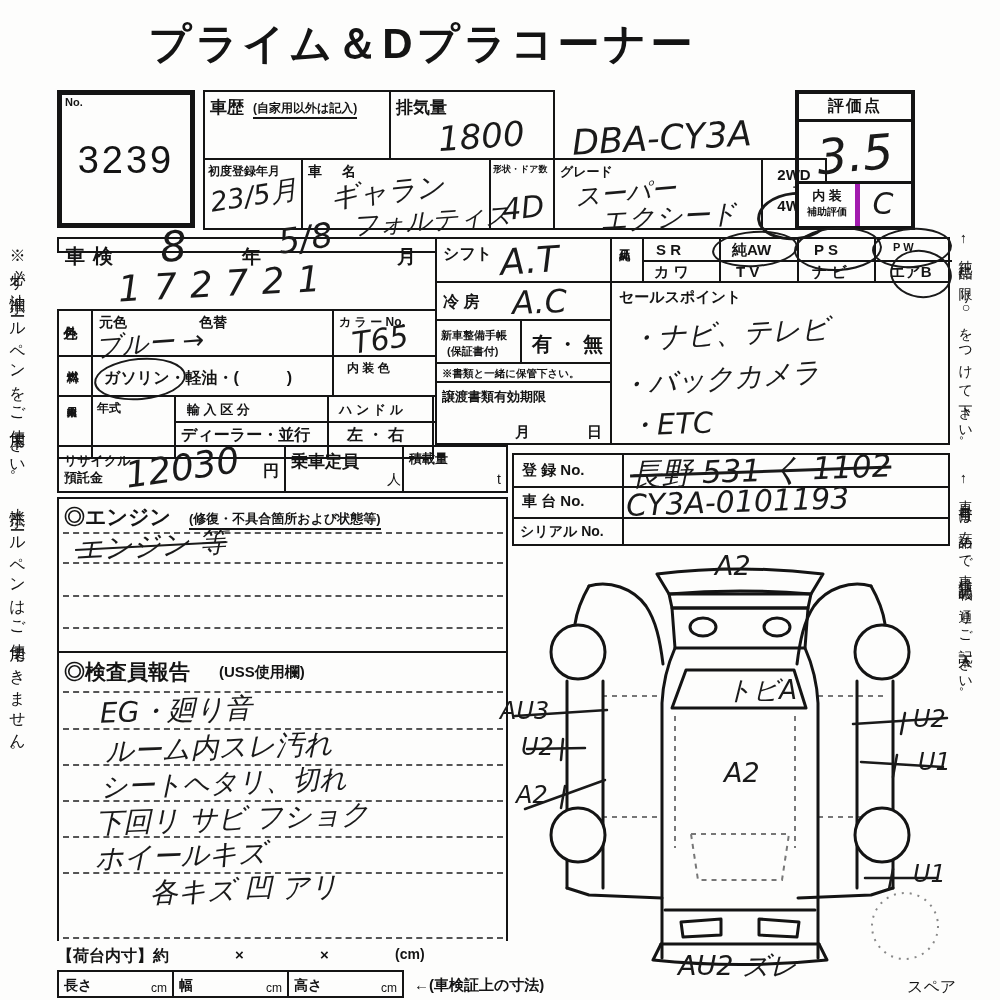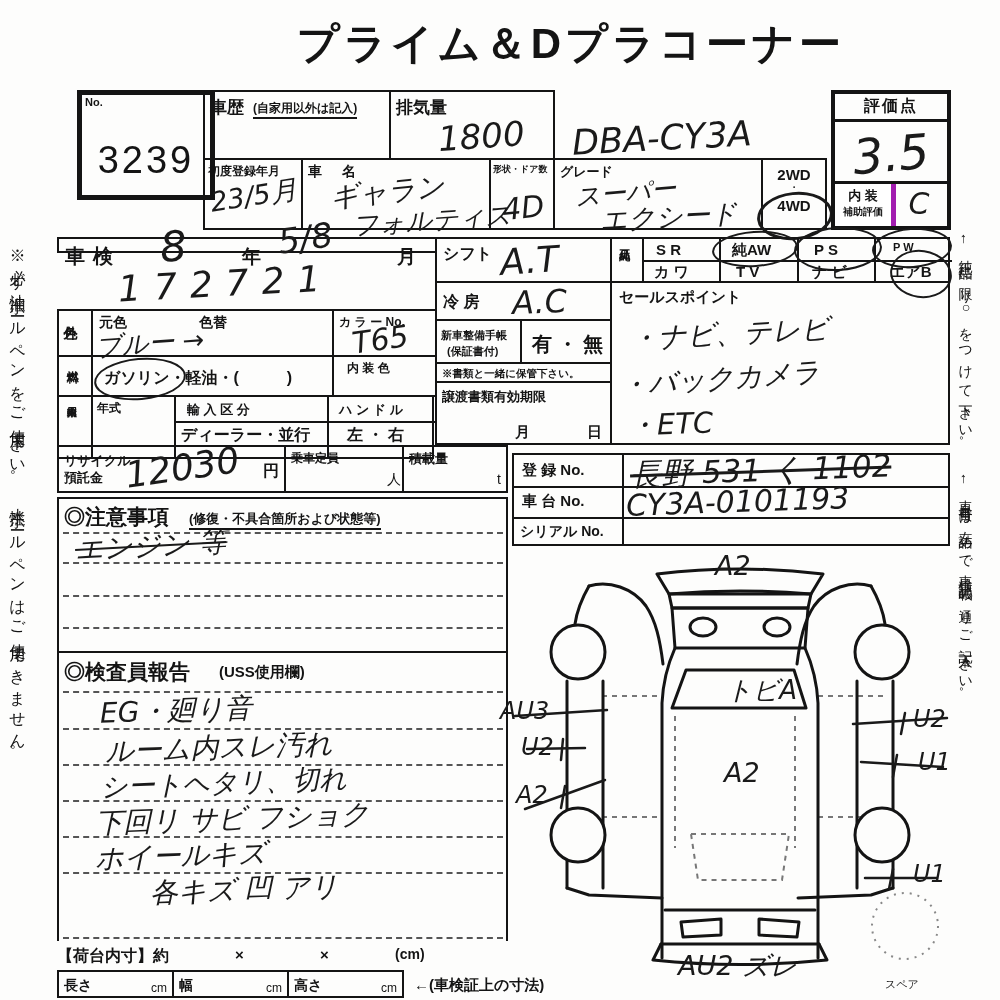--- a/index.html
+++ b/index.html
@@ -6,36 +6,36 @@
   .page { position:relative; width:1000px; height:1000px; background:#fdfdfc;
           font-family:"Liberation Sans", sans-serif; color:#141414; overflow:hidden; margin:0 auto; }
   .abs { position:absolute; }
   .cell { position:absolute; border:2px solid #141414; box-sizing:border-box; background:transparent; }
   .lbl { font-weight:bold; color:#141414; white-space:nowrap; }
   .hw { font-family:"DejaVu Sans", sans-serif; font-style:italic; color:#1a1a1a; white-space:nowrap; font-weight:400; }
   .vtext { writing-mode:vertical-rl; text-orientation:mixed; letter-spacing:3px; line-height:1.15; }
   .dash { position:absolute; border-bottom:2px dashed #555; }
   .dot-cell { border:2px dotted #999; box-sizing:border-box; }
   .circ { position:absolute; border:3px solid #1a1a1a; border-radius:50%; }
-  .title { width:845px; text-align:right; top:16px; left:0; font-size:42px; font-weight:bold; letter-spacing:4px; }
+  .title { width:845px; text-align:center; top:16px; left:0; font-size:42px; font-weight:bold; letter-spacing:4px; }
   .ws-pre { white-space:pre; }
   .underl { border-bottom:2px solid #141414; }
 </style>
 </head>
 <body>
 
 <div class="page">
 
   <div class="abs title">プライム＆Dプラコーナー</div>
 
   <div class="abs vtext" style="left:8px; top:238px; height:560px; font-size:16px;">※必ず油性ボールペンをご使用下さい。 水性ボールペンはご使用できません。</div>
   <div class="abs vtext" style="left:958px; top:232px; height:235px; font-size:14px;">←純正品に限り○をつけて下さい。</div>
   <div class="abs vtext" style="left:958px; top:472px; height:410px; font-size:14px;">←車台番号は左詰めで車検証記載の通りご記入下さい。</div>
 
-  <div class="cell" style="left:57px; top:90px; width:138px; height:110px; border-width:5px;margin-left:20px;">
+  <div class="cell" style="left:57px; top:90px; width:138px; height:138px; border-width:5px;">
     <span class="abs lbl" style="left:3px; top:1px; font-size:11px;">No.</span>
     <div class="abs" style="left:0; top:44px; width:100%; text-align:center; font-size:38px; letter-spacing:3px;">3239</div>
   </div>
 
   <div class="cell" style="left:203px; top:90px; width:188px; height:70px;">
     <span class="abs lbl" style="left:5px; top:4px; font-size:17px;">車歴</span>
     <span class="abs lbl underl" style="left:48px; top:8px; font-size:12px;">(自家用以外は記入)</span>
   </div>
   <div class="cell" style="left:389px; top:90px; width:166px; height:70px;">
     <span class="abs lbl" style="left:5px; top:4px; font-size:17px;">排気量</span>
@@ -61,21 +61,21 @@
   </div>
   <span class="abs hw" style="left:575px; top:176px; font-size:25px; transform:rotate(-5deg);">スーパー</span>
   <span class="abs hw" style="left:600px; top:199px; font-size:27px; transform:rotate(-3deg);">エクシード</span>
   <div class="cell" style="left:761px; top:158px; width:66px; height:72px;">
     <div style="text-align:center; font-weight:bold; font-size:15px; margin-top:6px;">2WD</div>
     <div style="text-align:center; font-size:11px; line-height:8px;">・</div>
     <div style="text-align:center; font-weight:bold; font-size:15px; margin-top:6px;">4WD</div>
   </div>
   <div class="circ" style="left:757px; top:192px; width:70px; height:42px; transform:rotate(-6deg);"></div>
 
-  <div class="cell" style="left:831px; top:90px; width:120px; height:140px; border-width:4px;">
+  <div class="cell" style="left:795px; top:90px; width:120px; height:140px; border-width:4px;">
     <div style="border-bottom:3px solid #141414; text-align:center; font-weight:bold; font-size:16px; padding:2px 0; letter-spacing:2px;">評価点</div>
     <div class="hw" style="position:absolute; left:0; top:32px; width:100%; text-align:center; font-size:48px; transform:rotate(-5deg);">3.5</div>
     <div class="abs" style="left:0; bottom:0; width:100%; height:42px; border-top:3px solid #141414;">
       <div class="abs" style="left:0; top:0; width:56px; height:100%; border-right:5px solid #a21caf; background:#fff;">
         <div class="lbl" style="font-size:13px; text-align:center; margin-top:3px;">内 装</div>
         <div class="lbl" style="font-size:10px; text-align:center;">補助評価</div>
       </div>
       <div class="hw" style="position:absolute; left:56px; top:2px; width:56px; text-align:center; font-size:30px;">C</div>
     </div>
   </div>
@@ -122,21 +122,21 @@
     <div class="abs" style="left:268px; top:24px; width:109px; border-top:2px solid #141414;"></div>
     <span class="abs lbl" style="left:280px; top:4px; font-size:13px;">ハ ン ド ル</span>
     <span class="abs lbl" style="left:288px; top:28px; font-size:16px;">左 ・ 右</span>
   </div>
 
   <div class="cell" style="left:57px; top:445px; width:451px; height:48px;">
     <div class="abs lbl" style="left:5px; top:5px; font-size:13px;">リサイクル</div>
     <div class="abs lbl" style="left:5px; top:22px; font-size:13px;">預託金</div>
     <span class="abs lbl" style="left:204px; top:14px; font-size:16px;">円</span>
     <div class="abs" style="left:225px; top:0; width:0; height:100%; border-left:2px solid #141414;"></div>
-    <span class="abs lbl" style="left:232px; top:3px; font-size:12px;">乗車定員</span>
+    <span class="abs lbl" style="left:232px; top:3px; font-size:17px;">乗車定員</span>
     <span class="abs" style="left:328px; top:24px; font-size:14px;">人</span>
     <div class="abs" style="left:343px; top:0; width:0; height:100%; border-left:2px solid #141414;"></div>
     <span class="abs lbl" style="left:350px; top:3px; font-size:13px;">積載量</span>
     <span class="abs" style="left:438px; top:24px; font-size:14px;">t</span>
   </div>
   <span class="abs hw" style="left:125px; top:447px; font-size:36px; transform:rotate(-8deg);">12030</span>
 
   <div class="cell" style="left:435px; top:237px; width:177px; height:46px;">
     <span class="abs lbl" style="left:6px; top:5px; font-size:16px;">シフト</span>
   </div>
@@ -194,21 +194,21 @@
     <div class="abs" style="left:108px; top:0; width:0; height:100%; border-left:2px solid #141414;"></div>
     <span class="abs lbl" style="left:8px; top:6px; font-size:15px;">登 録 No.</span>
     <span class="abs lbl" style="left:8px; top:37px; font-size:15px;">車 台 No.</span>
     <span class="abs lbl" style="left:6px; top:68px; font-size:14px;">シリアル No.</span>
     <span class="abs" style="left:120px; top:68px; font-size:14px;"></span>
   </div>
   <span class="abs hw" style="left:630px; top:450px; font-size:31px; transform:rotate(-2deg); text-decoration:line-through;">長野 531 く 1102</span>
   <span class="abs hw" style="left:626px; top:484px; font-size:30px; transform:rotate(-2deg);">CY3A-0101193</span>
 
   <div class="cell" style="left:57px; top:497px; width:451px; height:156px;">
-    <span class="abs lbl" style="left:5px; top:4px; font-size:21px;">◎注意事項</span>
+    <span class="abs lbl" style="left:5px; top:4px; font-size:21px;">◎エンジン</span>
     <span class="abs lbl underl" style="left:130px; top:11px; font-size:13px;">(修復・不具合箇所および状態等)</span>
     <div class="dash" style="left:4px; top:33px;  width:440px;"></div>
     <div class="dash" style="left:4px; top:63px;  width:440px;"></div>
     <div class="dash" style="left:4px; top:96px;  width:440px;"></div>
     <div class="dash" style="left:4px; top:128px; width:440px;"></div>
   </div>
   <span class="abs hw" style="left:75px; top:527px; font-size:28px; transform:rotate(-3deg); text-decoration:line-through;">エンジン 等</span>
 
   <div class="cell" style="left:57px; top:651px; width:451px; height:290px; border-bottom:none;">
     <span class="abs lbl" style="left:5px; top:5px; font-size:21px;">◎検査員報告</span>
@@ -294,21 +294,21 @@
   <span class="abs hw" style="left:715px; top:550px; font-size:27px;">A2</span>
   <span class="abs hw" style="left:726px; top:673px; font-size:26px;">トビA</span>
   <span class="abs hw" style="left:724px; top:757px; font-size:27px;">A2</span>
   <span class="abs hw" style="left:500px; top:697px; font-size:24px;">AU3</span>
   <span class="abs hw" style="left:521px; top:733px; font-size:24px;">U2</span>
   <span class="abs hw" style="left:516px; top:781px; font-size:24px;">A2</span>
   <span class="abs hw" style="left:913px; top:705px; font-size:24px;">U2</span>
   <span class="abs hw" style="left:918px; top:748px; font-size:24px;">U1</span>
   <span class="abs hw" style="left:913px; top:860px; font-size:24px;">U1</span>
   <span class="abs hw" style="left:678px; top:948px; font-size:27px;">AU2  ズレ</span>
-  <span class="abs" style="left:885px; top:977px; font-size:11px;">スペア</span>
+  <span class="abs" style="left:907px; top:977px; font-size:16px;">スペア</span>
 
   <span class="abs lbl" style="left:57px;  top:946px; font-size:16px;">【荷台内寸】約</span>
   <span class="abs lbl" style="left:235px; top:946px; font-size:15px;">×</span>
   <span class="abs lbl" style="left:320px; top:946px; font-size:15px;">×</span>
   <span class="abs lbl" style="left:395px; top:946px; font-size:14px;">(cm)</span>
   <div class="cell" style="left:57px;  top:970px; width:117px; height:28px;">
     <span class="abs lbl" style="left:5px; top:5px; font-size:14px;">長さ</span>
     <span class="abs" style="left:92px; top:9px; font-size:12px;">cm</span>
   </div>
   <div class="cell" style="left:172px; top:970px; width:117px; height:28px;">

